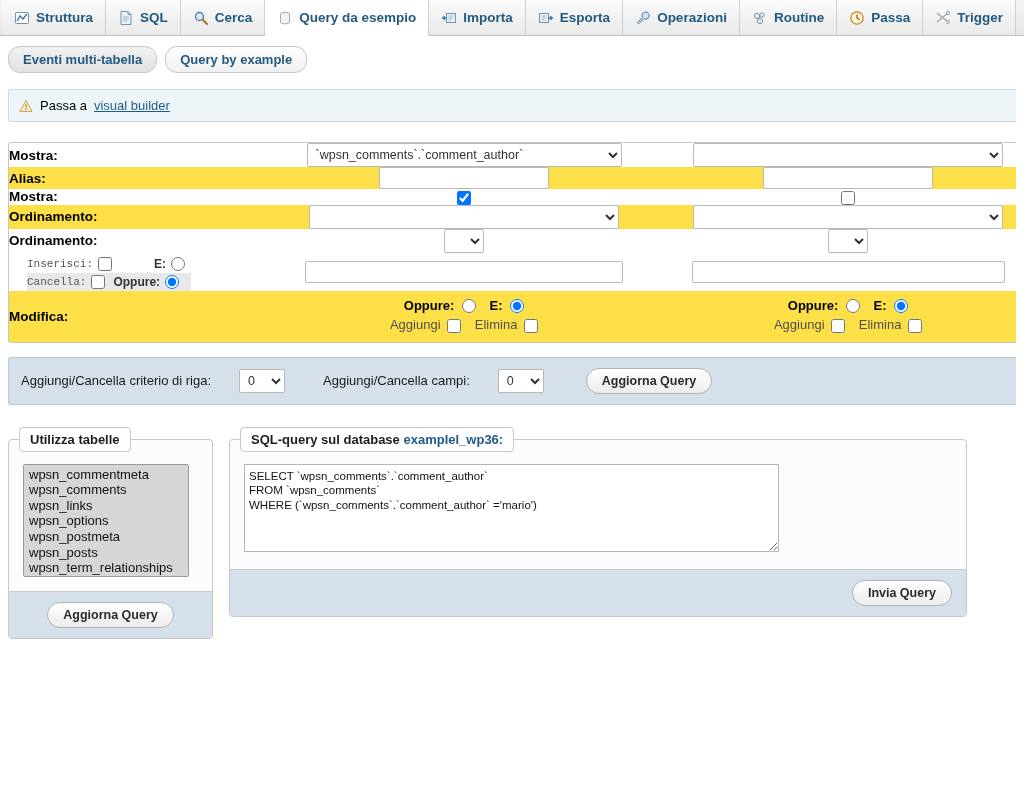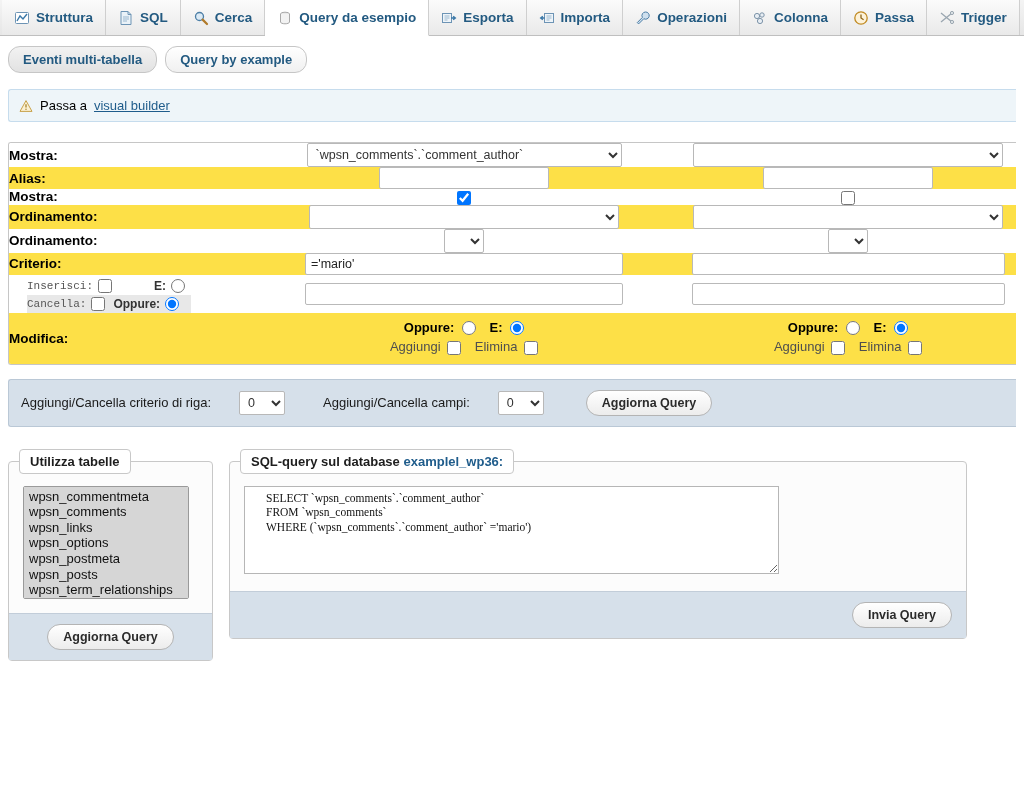--- a/index.html
+++ b/index.html
@@ -267,27 +267,27 @@
     background: #d6d6d6;
     color: #1a1a1a;
     padding: 2px 0 0 3px;
     box-sizing: border-box;
   }
   select.tablelist option { padding: 0 2px; background: #d6d6d6; }
 
   textarea.sqlbox {
     width: 535px;
     height: 88px;
-    font-family: Liberation Serif, serif;
+    font-family: Liberation Sans, sans-serif;
     font-size: 11.5px;
     line-height: 1.28;
     color: #111;
     border: 1px solid #b6b6b6;
     background: #ffffff;
-    padding: 4px 21px;
+    padding: 4px 4px;
     box-sizing: border-box;
     resize: both;
     white-space: pre;
     overflow: auto;
   }
   .sqlpanel { width: 738px; box-sizing: border-box; }
   .leftpanel { width: 205px; box-sizing: border-box; }
 </style>
 </head>
 <body>
@@ -333,57 +333,57 @@
             <ellipse cx="8" cy="4" rx="4.5" ry="1.8" fill="#e9e9e9" stroke="#a8a8a8"></ellipse>
             <path d="M3.5 4v8c0 1 2 1.8 4.5 1.8s4.5-.8 4.5-1.8V4" fill="#f2f2f2" stroke="#a8a8a8"></path>
           </svg>
       </span>
       <span>Query da esempio</span>
     </div>
 
     <div class="tab">
       <span class="ticon">
         <svg width="16" height="16" viewBox="0 0 16 16">
+            <rect x="5.5" y="3.5" width="9" height="9" fill="#eef4f9" stroke="#6d94b5"></rect>
+            <path d="M7.5 6h5M7.5 8h5M7.5 10h3" stroke="#9bb8cf"></path>
+            <path d="M1.6 8h4M3.8 6.2 1.6 8l2.2 1.8" stroke="#3b78a8" fill="none" stroke-width="1.3"></path>
+          </svg>
+      </span>
+      <span>Importa</span>
+    </div>
+
+    <div class="tab">
+      <span class="ticon">
+        <svg width="16" height="16" viewBox="0 0 16 16">
             <rect x="1.5" y="3.5" width="9" height="9" fill="#eef4f9" stroke="#6d94b5"></rect>
             <path d="M3.5 6h5M3.5 8h5M3.5 10h3" stroke="#9bb8cf"></path>
             <path d="M10 8h4M12.2 6.2 14.4 8 12.2 9.8" stroke="#3b78a8" fill="none" stroke-width="1.3"></path>
           </svg>
       </span>
       <span>Esporta</span>
     </div>
 
     <div class="tab">
       <span class="ticon">
         <svg width="16" height="16" viewBox="0 0 16 16">
-            <rect x="5.5" y="3.5" width="9" height="9" fill="#eef4f9" stroke="#6d94b5"></rect>
-            <path d="M7.5 6h5M7.5 8h5M7.5 10h3" stroke="#9bb8cf"></path>
-            <path d="M1.6 8h4M3.8 6.2 1.6 8l2.2 1.8" stroke="#3b78a8" fill="none" stroke-width="1.3"></path>
-          </svg>
-      </span>
-      <span>Importa</span>
-    </div>
-
-    <div class="tab">
-      <span class="ticon">
-        <svg width="16" height="16" viewBox="0 0 16 16">
             <path d="M10.5 2a3.6 3.6 0 0 0-3.1 5.4L2.3 12.6l1.3 1.3 5.2-5.2A3.6 3.6 0 1 0 10.5 2z" fill="#cfe0ee" stroke="#4c7ea6"></path>
           </svg>
       </span>
       <span>Operazioni</span>
     </div>
 
     <div class="tab">
       <span class="ticon">
         <svg width="16" height="16" viewBox="0 0 16 16">
             <circle cx="5" cy="6" r="2.6" fill="#e8eef4" stroke="#7c93a8"></circle>
             <circle cx="10" cy="5" r="2.2" fill="#e8eef4" stroke="#7c93a8"></circle>
             <circle cx="8" cy="11" r="2.6" fill="#e8eef4" stroke="#7c93a8"></circle>
           </svg>
       </span>
-      <span>Colonna</span>
+      <span>Routine</span>
     </div>
 
     <div class="tab">
       <span class="ticon">
         <svg width="16" height="16" viewBox="0 0 16 16">
             <circle cx="8" cy="8" r="6.2" fill="#fdf2d9" stroke="#c08a22" stroke-width="1.3"></circle>
             <path d="M8 4.4V8l2.6 1.8" stroke="#8d6416" fill="none" stroke-width="1.3"></path>
           </svg>
       </span>
       <span>Passa</span>
@@ -486,29 +486,20 @@
             <option></option>
           </select>
         </td>
         <td class="cellcenter">
           <select class="std w40">
             <option></option>
           </select>
         </td>
       </tr>
 
-      <tr class="even">
-        <td class="rowlabel">Criterio:</td>
-        <td class="cellcenter">
-          <input class="txt w315" type="text" value="='mario'" style="">
-        </td>
-        <td class="cellcenter">
-          <input class="txt w313" type="text" value="" style="">
-        </td>
-      </tr>
 
       <tr class="odd">
         <td>
           <div class="insdel">
             <div class="line">
               <span class="lbl">Inserisci:</span>
               <input type="checkbox" style="">
               <span class="gap"></span>
               <span class="opt">E:</span>
               <input type="radio" name="logic1" style="">

